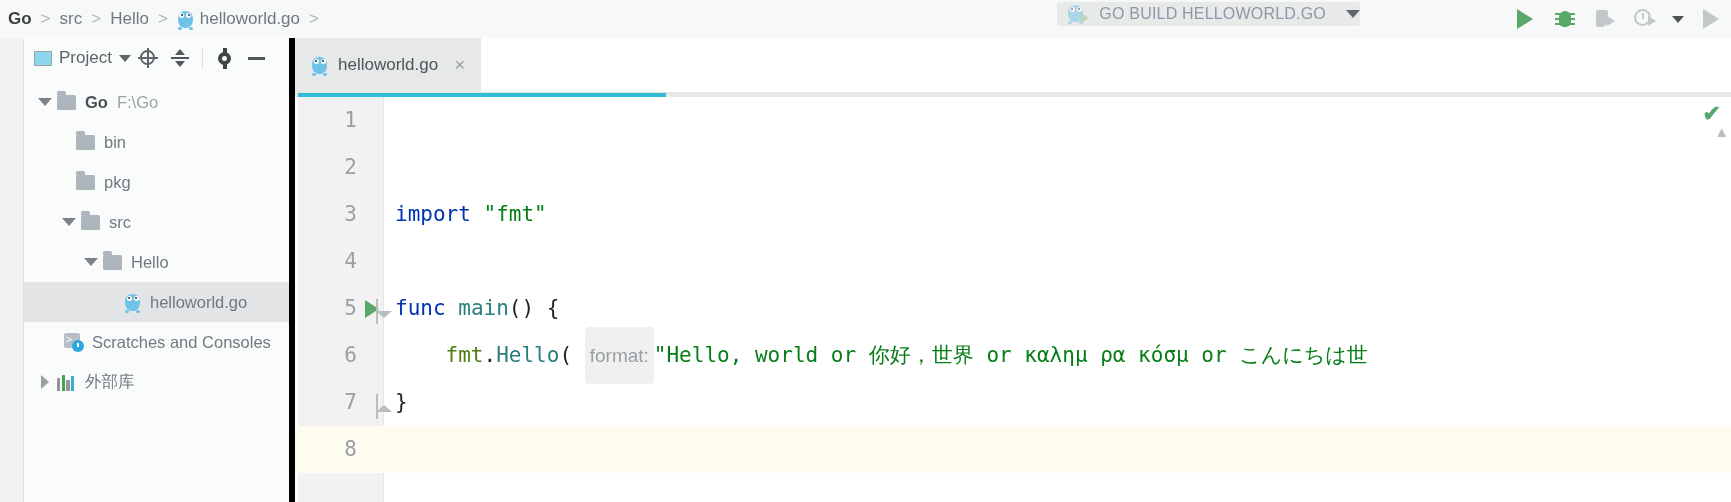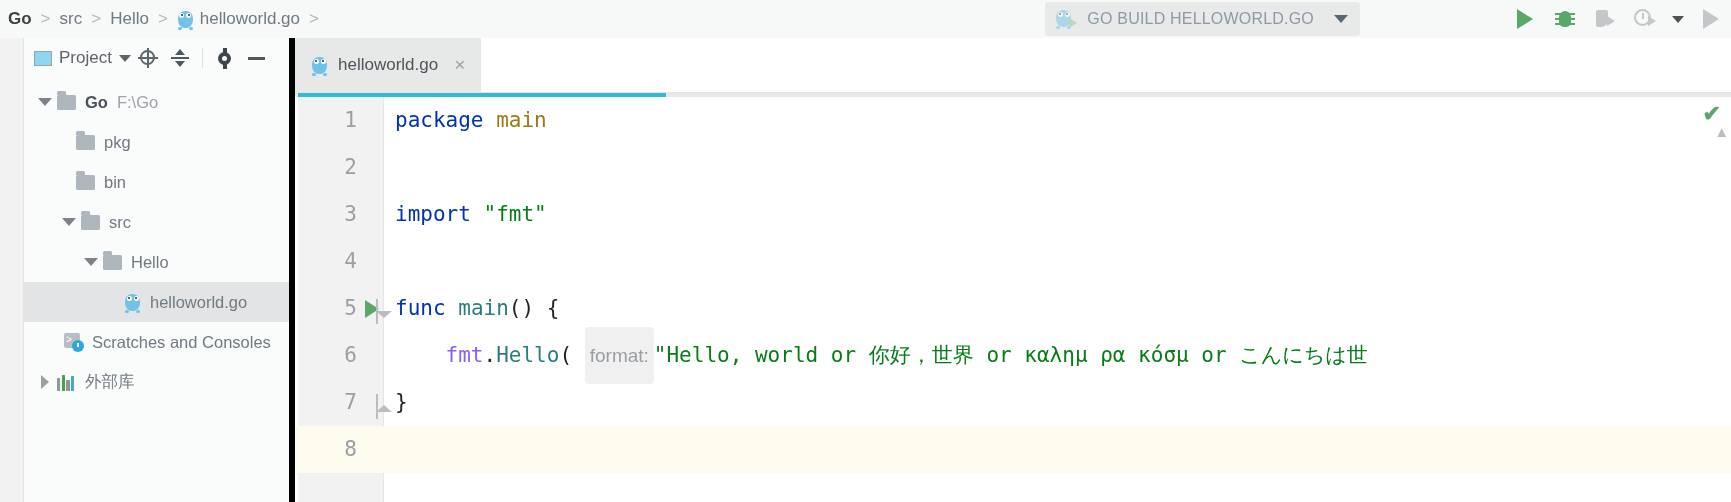--- a/index.html
+++ b/index.html
@@ -48,23 +48,23 @@
   }
   .gopher .foot {
     position: absolute; bottom: -1px; width: 4px; height: 3px; background: #6fc3e8;
     border-radius: 2px;
   }
   .gopher .foot.l { left: 1px; }
   .gopher .foot.r { right: 1px; }
 
   
   .runcfg {
-    position: absolute; right: 371px; top: 2px; height: 34px;
+    position: absolute; right: 371px; top: 2px; height: 24px;
     background: #e8e9e9; border-radius: 3px;
-    display: flex; align-items: center; padding: 0 12px 0 10px; gap: 10px;
+    display: flex; align-items: center; padding: 0 0 0 10px; gap: 10px;
     min-width: 300px;
   }
   .runcfg .cfg-label {
     font-size: 16px; color: #8d99a6; letter-spacing: .2px; white-space: nowrap;
   }
   .runcfg-icon { width: 22px; height: 20px; position: relative; opacity: .5; }
   .runcfg-icon .g { position: absolute; left: 0; top: 0; }
   .runcfg-icon .arrow {
     position: absolute; right: 0; bottom: 1px;
     width: 0; height: 0; border-left: 8px solid #8cc68c;
@@ -297,21 +297,21 @@
     border-bottom: 7px solid #b9bdc0; border-top: none;
   }
   .ctext {
     position: absolute; left: 100px; top: 0; line-height: 47px; white-space: pre;
     font-family: "DejaVu Sans Mono", monospace; font-size: 21px;
   }
   .kw { color: #0033b3; }
   .pkgname { color: #9b7914; }
   .str { color: #067d17; }
   .fn { color: #2a7d7d; }
-  .id { color: #8b5cf6; }
+  .id { color: #4d7c0f; }
   .punct { color: #222; }
   .hint {
     background: #f0f0f0; color: #989ea2; border-radius: 4px;
     padding: 18px 5px; font-size: 19px; font-family: "Liberation Sans", sans-serif;
   }
   .line8row { background: #fdfcef; }
   .inspect-ok {
     position: absolute; right: 10px; top: 8px; color: #59a869;
     font-size: 22px; font-weight: bold;
   }
@@ -449,26 +449,26 @@
 
       <div class="trow" style="padding-left:14px">
         <span class="tri down"></span>
         <span class="folder"></span>
         <span class="tlabel bold">Go</span>
         <span class="tpath">F:\Go</span>
       </div>
 
       <div class="trow" style="padding-left:52px">
         <span class="folder"></span>
-        <span class="tlabel">pkg</span>
+        <span class="tlabel">bin</span>
       </div>
 
       <div class="trow" style="padding-left:52px">
         <span class="folder"></span>
-        <span class="tlabel">bin</span>
+        <span class="tlabel">pkg</span>
       </div>
 
       <div class="trow" style="padding-left:38px">
         <span class="tri down"></span>
         <span class="folder"></span>
         <span class="tlabel">src</span>
       </div>
 
       <div class="trow" style="padding-left:60px">
         <span class="tri down"></span>
@@ -533,21 +533,20 @@
       <div class="gutter"></div>
       <div class="gutter-edge"></div>
 
       <span class="inspect-ok">✔</span>
       <span class="scroll-up">▲</span>
 
       <div class="codelines">
 
         <div class="cline">
           <span class="lnum">1</span>
-          <span class="ctext"><span class="kw">package</span><span class="punct"> </span><span class="pkgname">main</span></span>
         </div>
 
         <div class="cline">
           <span class="lnum">2</span>
         </div>
 
         <div class="cline">
           <span class="lnum">3</span>
           <span class="ctext"><span class="kw">import</span><span class="punct"> </span><span class="str">"fmt"</span></span>
         </div>

